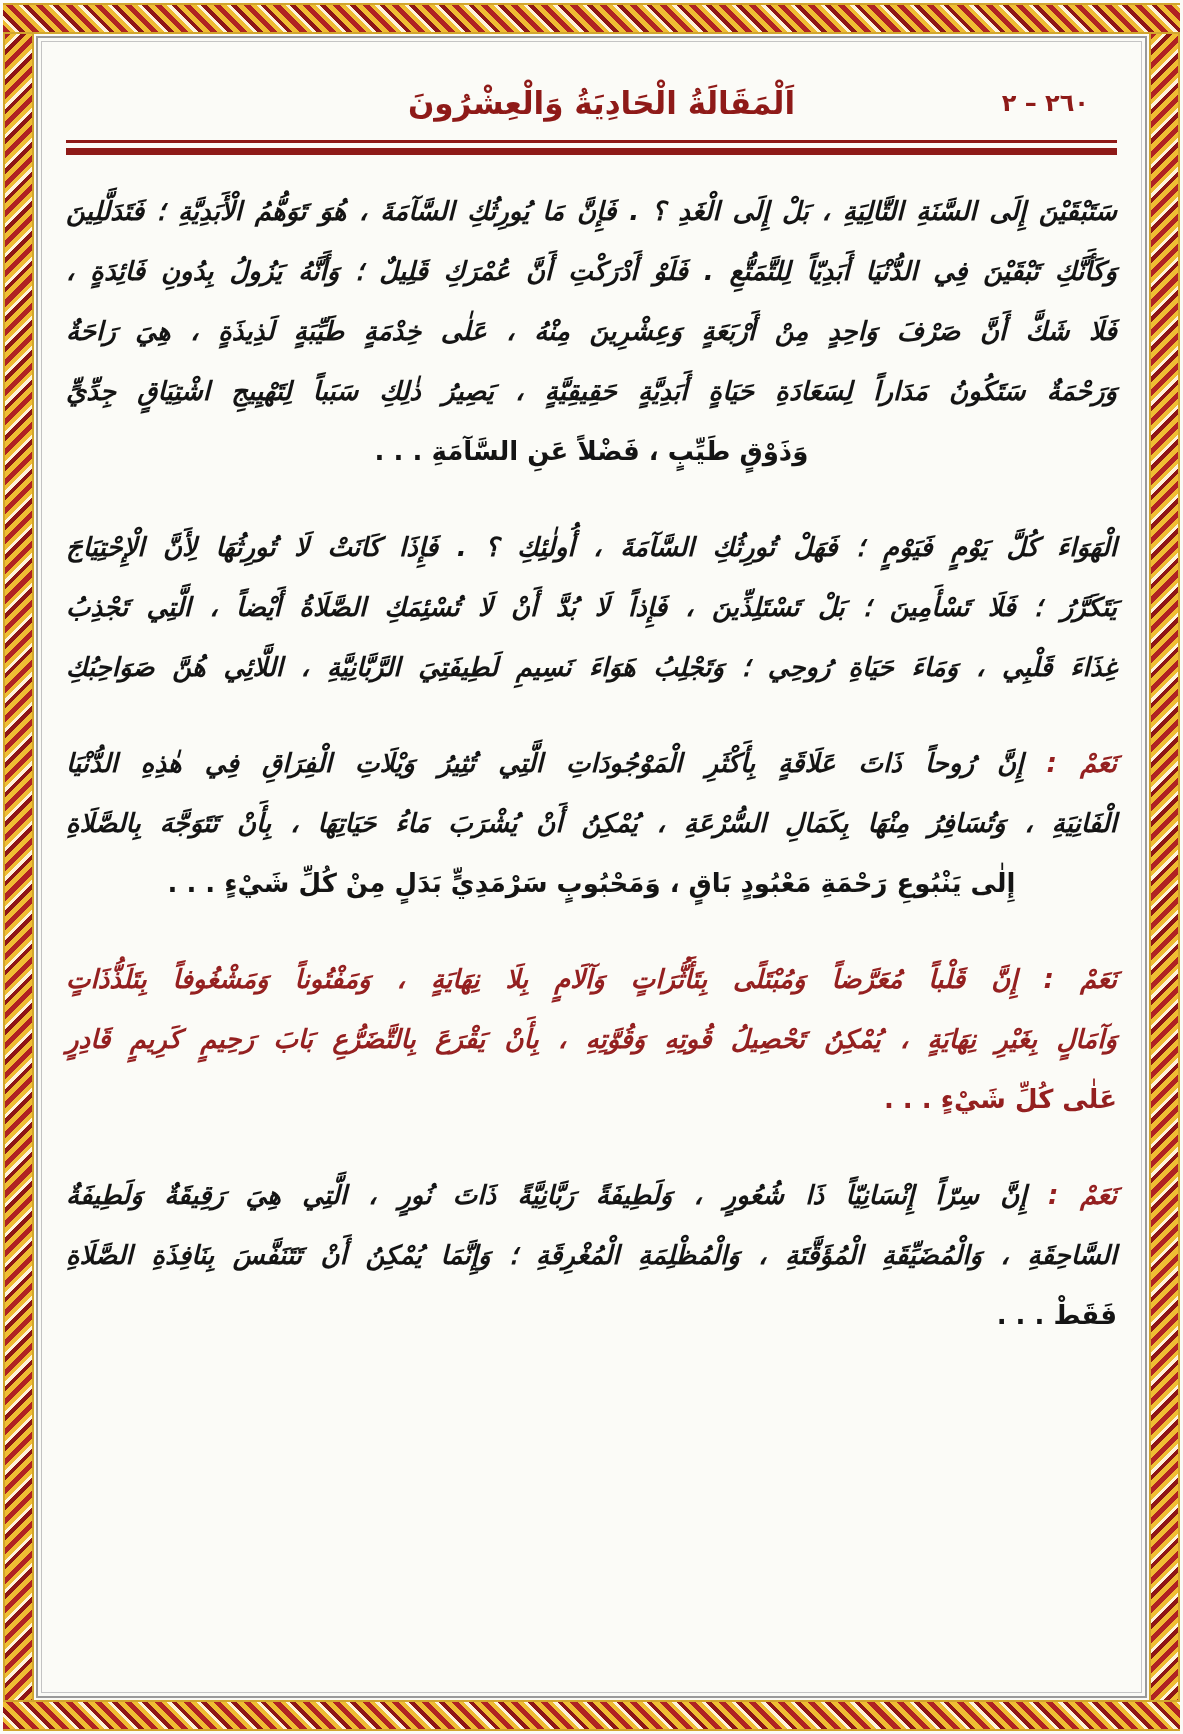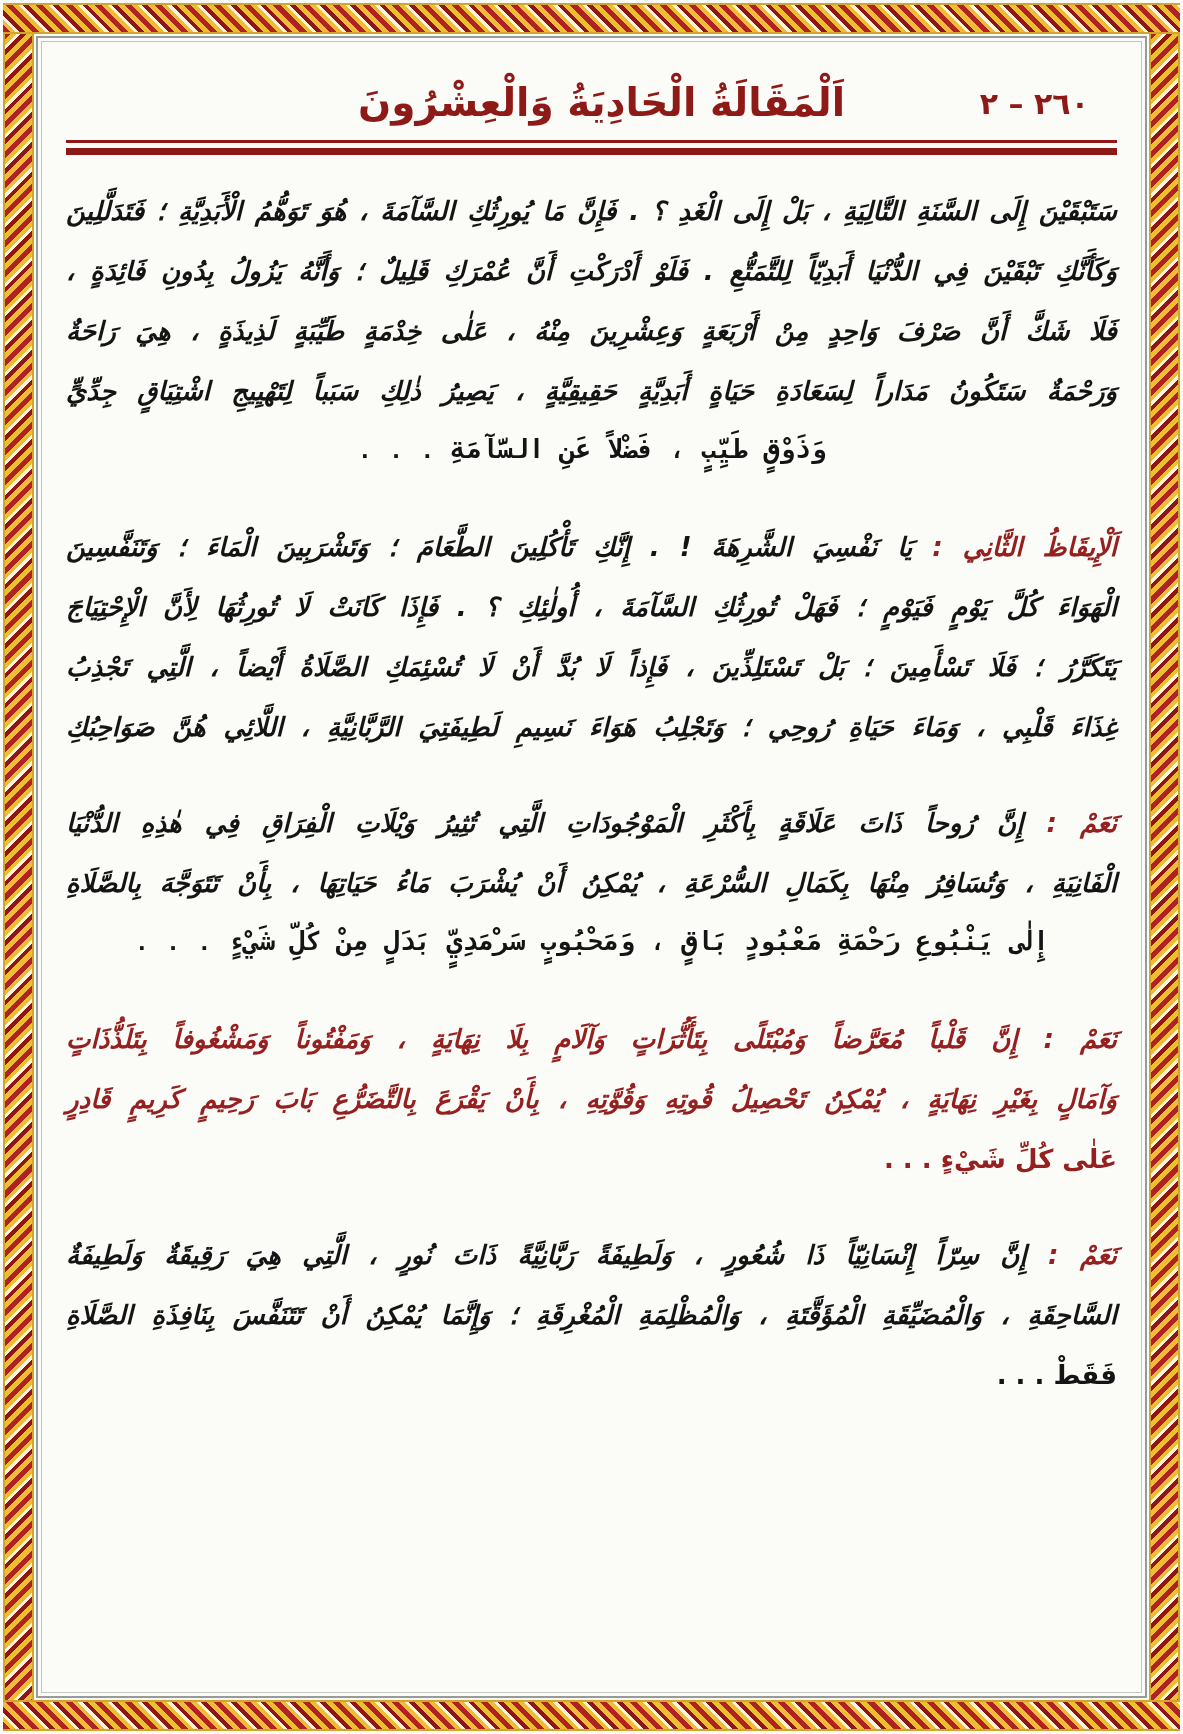--- a/index.html
+++ b/index.html
@@ -43,41 +43,41 @@
     padding: 0 24px;
     direction: rtl;
   }
   .header {
     display: grid;
     grid-template-columns: 1fr auto 1fr;
     align-items: center;
     margin-top: 38px;
   }
   .page-number {
-    color: #8e1a18; font-size: 30px; font-weight: bold;
+    color: #8e1a18; font-size: 24px; font-weight: bold;
     text-align: start; letter-spacing: 2px; padding-inline-start: 28px;
   }
   .page-title {
-    color: #8e1a18; font-size: 39px; font-weight: bold;
+    color: #8e1a18; font-size: 31px; font-weight: bold;
     text-align: center; line-height: 46px; margin-left: 20px;
   }
   .header-rule {
     margin-top: 14px;
     height: 5px;
     border-top: 3px solid #8e1a18;
     border-bottom: 7px solid #8e1a18;
   }
   .body-text { margin-top: 26px; color: #141414; }
   .para { font-size: 26px; font-weight: bold; }
   .para + .para { margin-top: 36px; }
   .para-red .line, .para-red { color: #942020; }
   .line { height: 60px; line-height: 60px; white-space: normal; }
   .align-justify { text-align: justify; text-align-last: justify; font-style: italic; }
   .align-right   { text-align: right;   text-align-last: right; }
-  .align-center  { text-align: center;  text-align-last: center; font-family: Liberation Mono, monospace; }
+  .align-center  { text-align: center;  text-align-last: center; }
   .lead-red { color: #942020; }
 </style>
 </head>
 <body>
 
 <div class="page">
 
   <div class="frame-strip strip-v strip-left"></div>
   <div class="frame-strip strip-v strip-right"></div>
   <div class="frame-strip strip-h strip-top"></div>
@@ -94,21 +94,20 @@
 
     <div class="body-text">
         <div class="para">
           <div class="line align-justify">سَتَبْقَيْنَ إِلَى السَّنَةِ التَّالِيَةِ ، بَلْ إِلَى الْغَدِ ؟ . فَإِنَّ مَا يُورِثُكِ السَّآمَةَ ، هُوَ تَوَهُّمُ الْأَبَدِيَّةِ ؛ فَتَدَلَّلِينَ</div>
           <div class="line align-justify">وَكَأَنَّكِ تَبْقَيْنَ فِي الدُّنْيَا أَبَدِيّاً لِلتَّمَتُّعِ . فَلَوْ أَدْرَكْتِ أَنَّ عُمْرَكِ قَلِيلٌ ؛ وَأَنَّهُ يَزُولُ بِدُونِ فَائِدَةٍ ،</div>
           <div class="line align-justify">فَلَا شَكَّ أَنَّ صَرْفَ وَاحِدٍ مِنْ أَرْبَعَةٍ وَعِشْرِينَ مِنْهُ ، عَلٰى خِدْمَةٍ طَيِّبَةٍ لَذِيذَةٍ ، هِيَ رَاحَةٌ</div>
           <div class="line align-justify">وَرَحْمَةٌ سَتَكُونُ مَدَاراً لِسَعَادَةِ حَيَاةٍ أَبَدِيَّةٍ حَقِيقِيَّةٍ ، يَصِيرُ ذٰلِكِ سَبَباً لِتَهْيِيجِ اشْتِيَاقٍ جِدِّيٍّ</div>
           <div class="line align-center">وَذَوْقٍ طَيِّبٍ ، فَضْلاً عَنِ السَّآمَةِ . . .</div>
         </div>
         <div class="para">
-          <div class="line align-justify"><span class="lead-red">اَلْإِيقَاظُ الثَّانِي :</span> <span>يَا نَفْسِيَ الشَّرِهَةَ ! . إِنَّكِ تَأْكُلِينَ الطَّعَامَ ؛ وَتَشْرَبِينَ الْمَاءَ ؛ وَتَنَفَّسِينَ</span></div>
           <div class="line align-justify">الْهَوَاءَ كُلَّ يَوْمٍ فَيَوْمٍ ؛ فَهَلْ تُورِثُكِ السَّآمَةَ ، أُولٰئِكِ ؟ . فَإِذَا كَانَتْ لَا تُورِثُهَا لِأَنَّ الْإِحْتِيَاجَ</div>
           <div class="line align-justify">يَتَكَرَّرُ ؛ فَلَا تَسْأَمِينَ ؛ بَلْ تَسْتَلِذِّينَ ، فَإِذاً لَا بُدَّ أَنْ لَا تُسْئِمَكِ الصَّلَاةُ أَيْضاً ، الَّتِي تَجْذِبُ</div>
           <div class="line align-justify">غِذَاءَ قَلْبِي ، وَمَاءَ حَيَاةِ رُوحِي ؛ وَتَجْلِبُ هَوَاءَ نَسِيمِ لَطِيفَتِيَ الرَّبَّانِيَّةِ ، اللَّائِي هُنَّ صَوَاحِبُكِ</div>
         </div>
         <div class="para">
           <div class="line align-justify"><span class="lead-red">نَعَمْ :</span> <span>إِنَّ رُوحاً ذَاتَ عَلَاقَةٍ بِأَكْثَرِ الْمَوْجُودَاتِ الَّتِي تُثِيرُ وَيْلَاتِ الْفِرَاقِ فِي هٰذِهِ الدُّنْيَا</span></div>
           <div class="line align-justify">الْفَانِيَةِ ، وَتُسَافِرُ مِنْهَا بِكَمَالِ السُّرْعَةِ ، يُمْكِنُ أَنْ يُشْرَبَ مَاءُ حَيَاتِهَا ، بِأَنْ تَتَوَجَّهَ بِالصَّلَاةِ</div>
           <div class="line align-center">إِلٰى يَنْبُوعِ رَحْمَةِ مَعْبُودٍ بَاقٍ ، وَمَحْبُوبٍ سَرْمَدِيٍّ بَدَلٍ مِنْ كُلِّ شَيْءٍ . . .</div>
         </div>
         <div class="para para-red">

